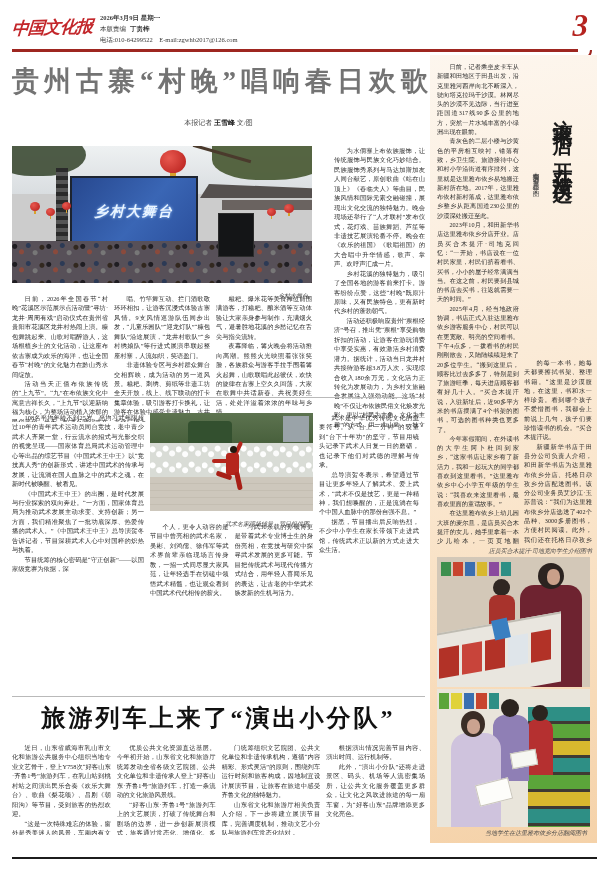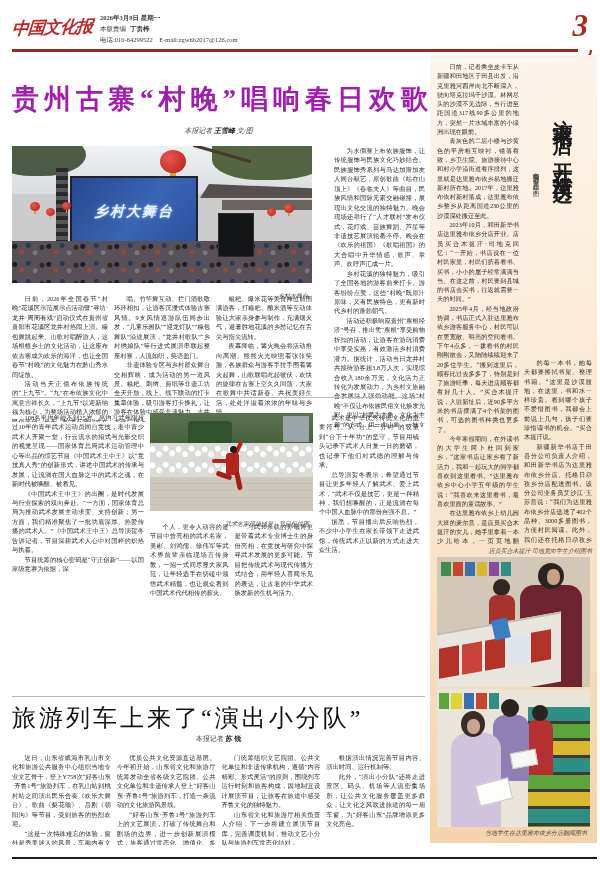--- a/index.html
+++ b/index.html
@@ -26,24 +26,24 @@
   .col { font-size:6.3px; line-height:1.5; color:#2b2b2b; text-align:justify; overflow:hidden; }
   .para { text-indent:2em; margin:0; }
   .byline { text-align:center; font-size:7px; color:#444; }
   .byline b { color:#222; }
   .caption { font-size:6px; font-style:italic; color:#4a4a4a; }
   .hrule { position:absolute; left:0; width:413px; height:1px; background:#b9b9b9; }
 
   #left-zone { position:absolute; left:12px; top:55px; width:413px; height:803px; }
 
   
-  .main-headline { margin-top:26px; color:#a21caf; font-weight:bold; font-size:27px;
+  .main-headline { margin-top:8px; color:#737373; font-weight:bold; font-size:27px;
                    letter-spacing:5px; white-space:nowrap; }
-  .main-byline { margin-top:9px;font-style:italic; }
-  .main-body { display:flex; gap:22px; margin-top:10px; }
+  .main-byline { margin-top:19px; }
+  .main-body { display:flex; gap:22px; margin-top:18px; }
   .main-left { width:300px; }
   .photo { position:relative; overflow:hidden; background:#ccc; }
   .p1 { width:300px; height:137px; }
   .photo-cap-row { text-align:right; padding:1px 4px 0 0; height:9px; }
   .cols3 { display:flex; gap:6px; margin-top:2px; }
   .cols3 .col { flex:1; height:128px; }
   .col-main4 { width:107px; height:281px; }
 
   
   .p1-sky { position:absolute; inset:0 0 auto 0; height:48px; background:linear-gradient(#eef1f2,#d9dde0); }
@@ -103,21 +103,21 @@
                   transform:rotate(25deg); border-radius:2px; }
   .p2-red-armout { position:absolute; left:62px; top:46px; width:16px; height:4px; background:#b5251c; border-radius:2px; }
   .p2-red-leg1 { position:absolute; left:66px; top:60px; width:16px; height:5px; background:#a81f17;
                  transform:rotate(18deg); border-radius:2px; }
   .p2-red-leg2 { position:absolute; left:86px; top:59px; width:5px; height:18px; background:#a81f17;
                  transform:rotate(-12deg); border-radius:2px; }
   .p2-head { position:absolute; left:80px; top:33px; width:7px; height:7px; background:#22180f; border-radius:50%; }
 
   
   .train-kicker { font-size:8px; font-weight:bold; font-style:italic; color:#222; margin-top:5px; }
-  .train-headline { margin-top:3px; color:#111; font-weight:normal; font-size:24px;
+  .train-headline { margin-top:3px; text-align:center; color:#111; font-weight:bold; font-size:24px;
                     letter-spacing:3px; white-space:nowrap; }
   .train-body { display:flex; gap:6px; margin-top:9px; }
   .train-body .col { flex:1; height:92px; }
 
   
   #right-section { position:absolute; left:430px; top:55px; width:167px; height:788px;
                    background:linear-gradient(170deg,#fdf6ee 0%,#fae6cd 55%,#f5d2a9 100%); }
   .bs-col1 { position:absolute; left:7px; top:7px; width:82px; height:484px; font-size:6.2px; }
   .bs-headline { position:absolute; left:120px; top:48px; height:268px; writing-mode:vertical-rl;
                  font-size:20px; font-weight:bold; color:#1a1a1a; letter-spacing:5px; }
@@ -279,24 +279,20 @@
             <p class="para">总导演贺冬表示，希望通过节目让更多年轻人了解武术、爱上武术，“武术不仅是技艺，更是一种精神，我们想唤醒的，正是流淌在每个中国人血脉中的那份自强不息。”</p>
             <p class="para">据悉，节目播出后反响热烈，不少中小学生在家长带领下走进武馆，传统武术正以新的方式走进大众生活。</p>
           </div>
       </div>
     </div>
 
     <div class="hrule" style="top:641px;"></div>
 
     <div style="position:absolute; top:644px; left:0; width:413px;">
       <h2 class="train-headline">旅游列车上来了“演出小分队”</h2>
-      <div class="byline">
-        <span>本报记者</span>
-        <b>苏 锐</b>
-      </div>
       <div class="train-body">
         <div class="col">
             <p class="para">近日，山东省威海市乳山市文化和旅游公共服务中心组织当地专业文艺骨干，登上Y758次“好客山东·齐鲁1号”旅游列车，在乳山站到桃村站之间演出民乐合奏《欢乐大舞台》、歌曲《梨花颂》、吕剧《朝阳沟》等节目，受到旅客的热烈欢迎。</p>
             <p class="para">“这是一次特殊难忘的体验，窗外是秀美迷人的风景，车厢内有文化味十足的节目。”体验“好客山东·齐鲁1号”旅游列车的游客董林告诉记者，在列车上看演出还是头一回，从戏曲到歌舞，登上列车的演出让天南海北的游客看到了好客山东的另一面。</p>
           </div>
         <div class="col">
             <p class="para">优质公共文化资源直达基层。今年初开始，山东省文化和旅游厅统筹发动全省各级文艺院团、公共文化单位和非遗传承人登上“好客山东·齐鲁1号”旅游列车，打造一条流动的文化旅游风景线。</p>
             <p class="para">“好客山东·齐鲁1号”旅游列车上的文艺展演，打破了传统舞台和剧场的边界，进一步创新展演模式，旅客通过常态化、增值化、多样化的旅游列车文化供给，提升公共文化服务的覆盖面和普惠性，打造全省公共文化服务体系建设新品牌。</p>
           </div>
         <div class="col">

